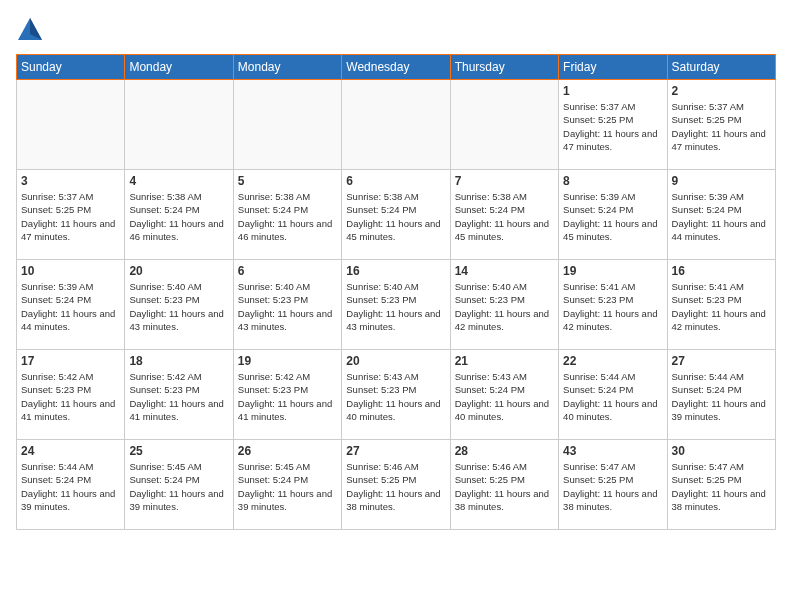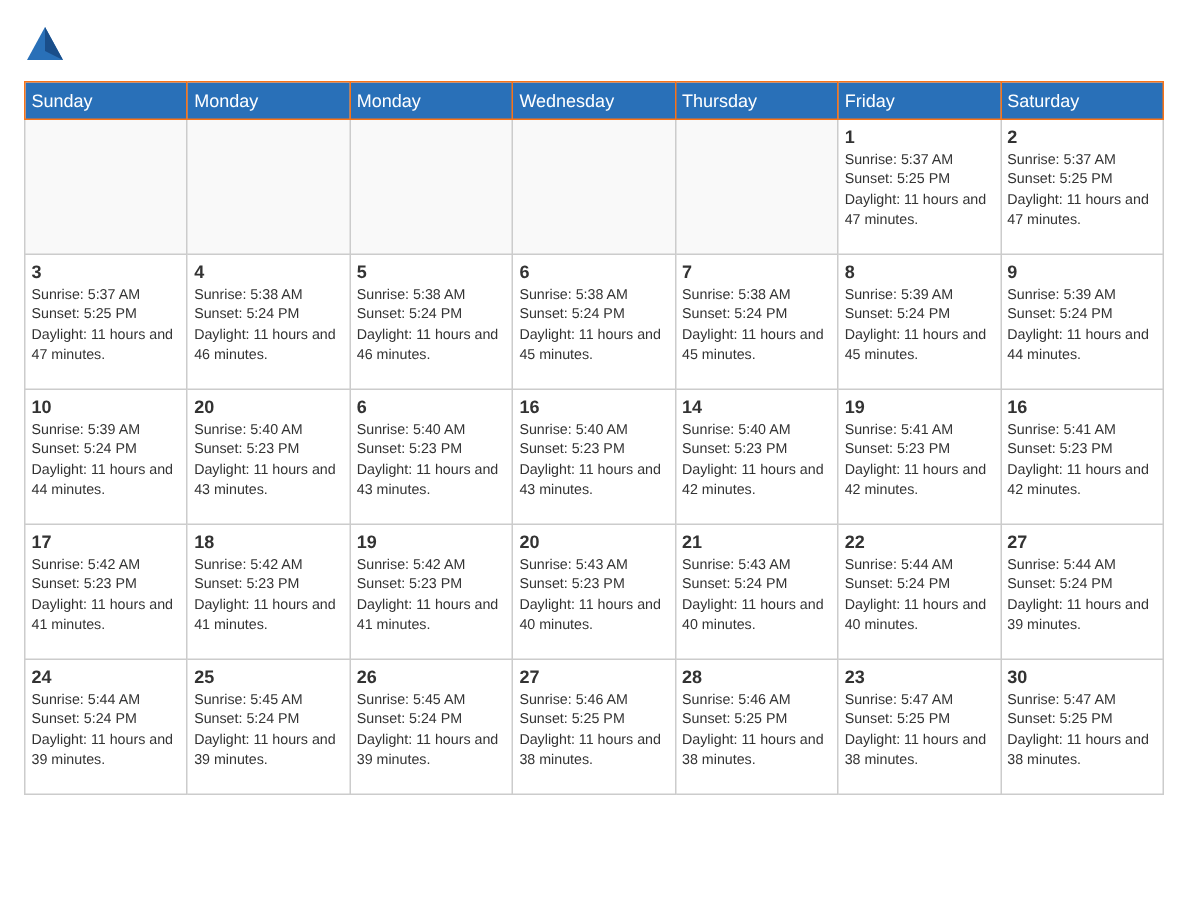--- a/index.html
+++ b/index.html
@@ -275,21 +275,21 @@
 Sunset: 5:25 PM
 Daylight: 11 hours and 38 minutes.</div>
         </td>
         <td>
           <span class="day-num">28</span>
           <div class="cell-text" style="white-space: pre-line;">Sunrise: 5:46 AM
 Sunset: 5:25 PM
 Daylight: 11 hours and 38 minutes.</div>
         </td>
         <td>
-          <span class="day-num">23</span>
+          <span class="day-num">43</span>
           <div class="cell-text" style="white-space: pre-line;">Sunrise: 5:47 AM
 Sunset: 5:25 PM
 Daylight: 11 hours and 38 minutes.</div>
         </td>
         <td>
           <span class="day-num">30</span>
           <div class="cell-text" style="white-space: pre-line;">Sunrise: 5:47 AM
 Sunset: 5:25 PM
 Daylight: 11 hours and 38 minutes.</div>
         </td>

